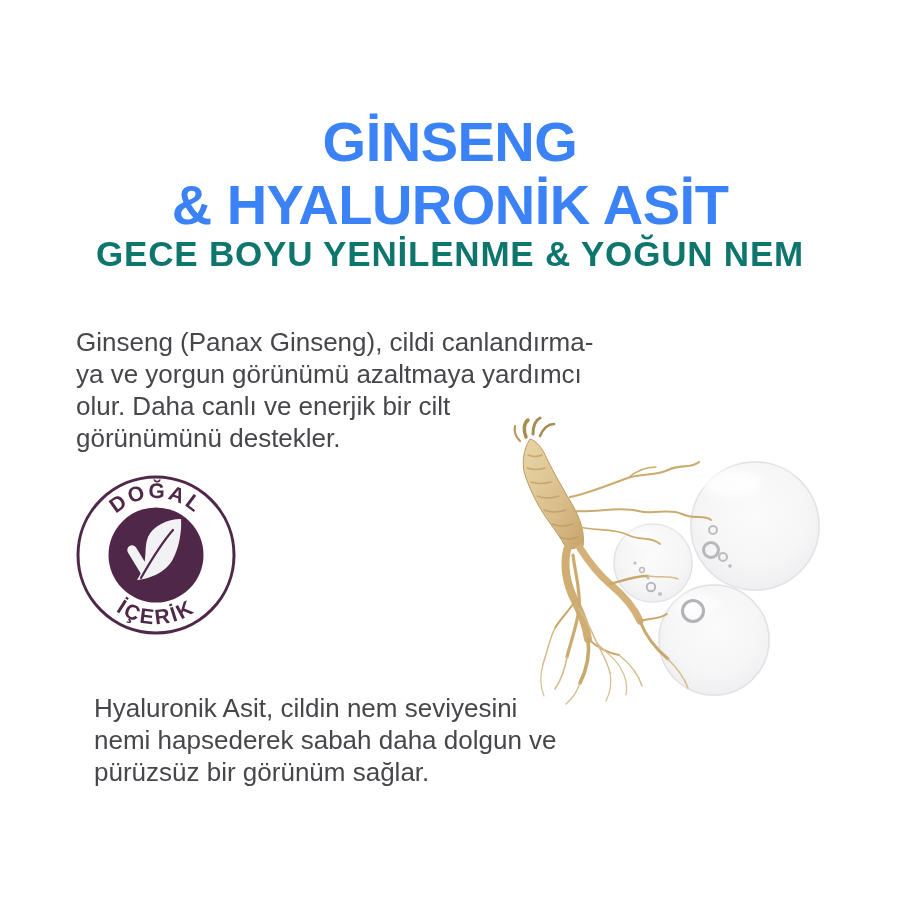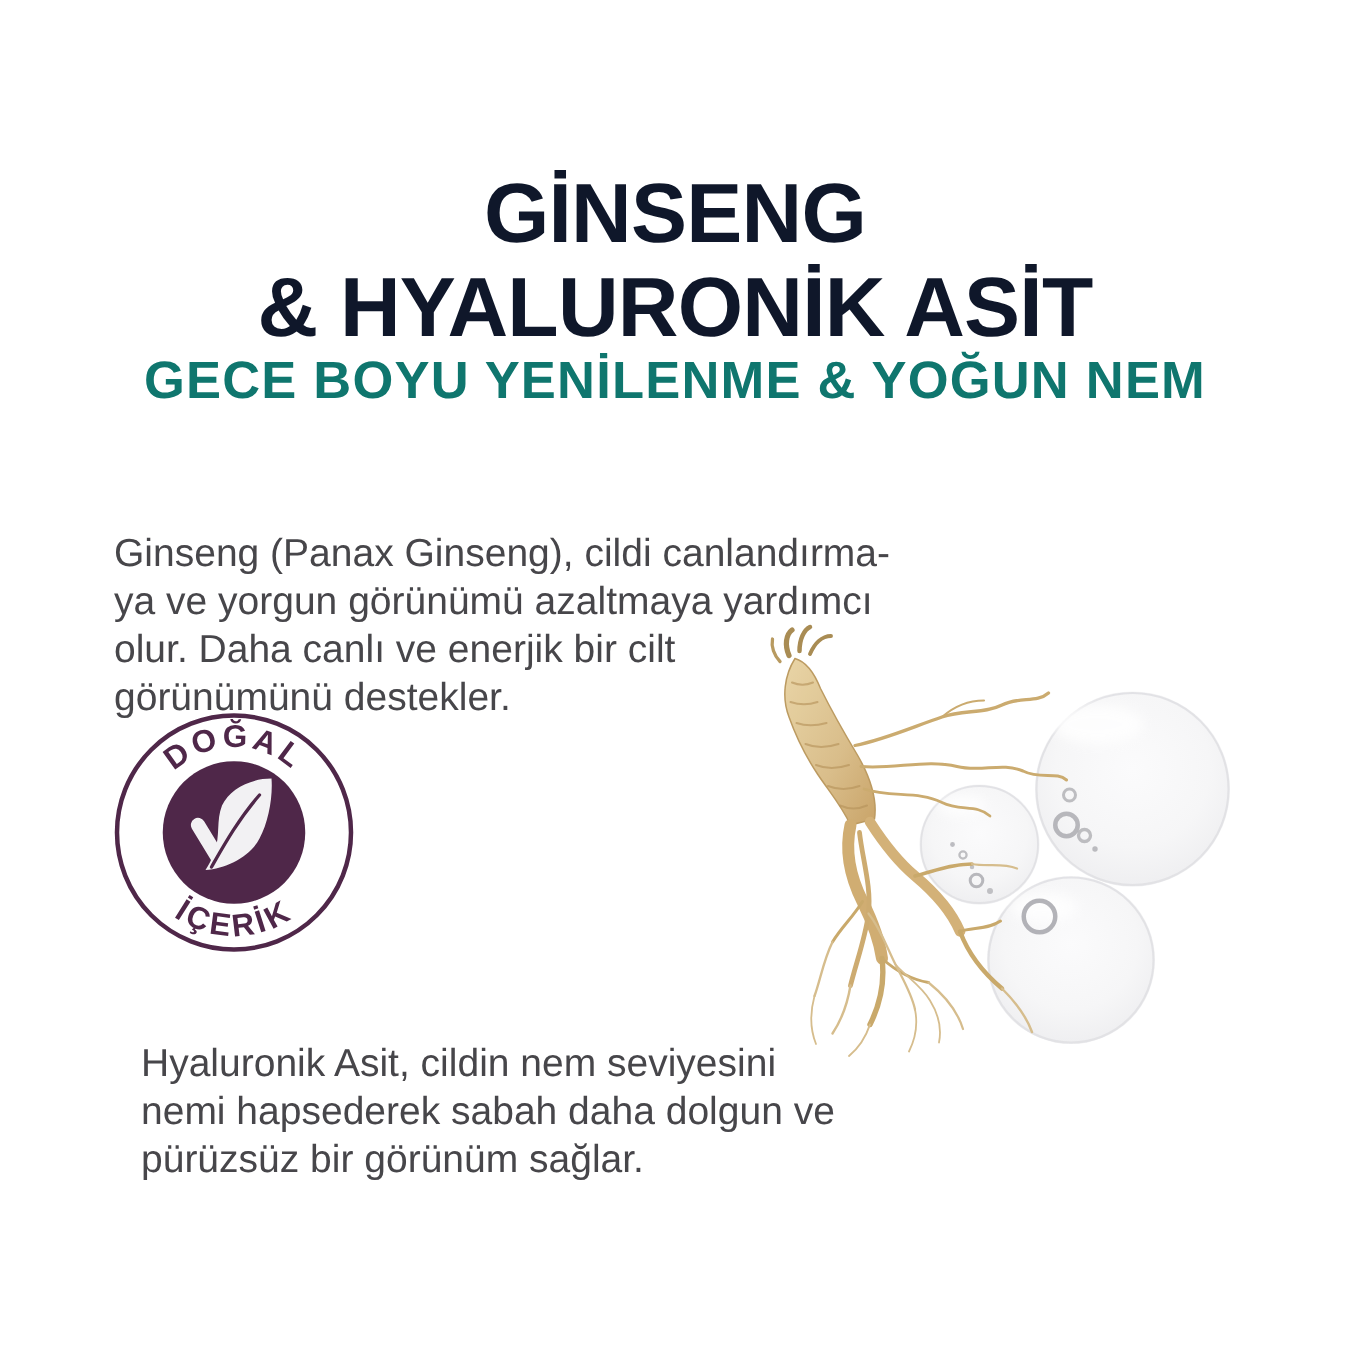--- a/index.html
+++ b/index.html
@@ -1,36 +1,36 @@
 <!DOCTYPE html>
 <html><head>
 <meta charset="utf-8">
 <style>
   html,body{margin:0;padding:0;background:#ffffff;}
   body{width:900px;height:900px;font-family:"Liberation Sans",sans-serif;}
   .canvas{position:relative;width:900px;height:900px;background:#ffffff;overflow:hidden;}
 
   .title{
     position:absolute;top:72px;left:0;width:900px;
-    text-align:center;color:#0f172a;font-weight:bold;
+    text-align:center;color:#3b82f6;font-weight:bold;
     font-size:56px;line-height:63px;letter-spacing:-0.5px;
   }
   .title .tline{display:block;white-space:nowrap;}
 
   .subtitle{
     position:absolute;top:234px;left:0;width:900px;margin:0;
     text-align:center;color:#0f766e;font-weight:bold;
     font-size:35px;letter-spacing:0.8px;white-space:nowrap;
   }
 
   .para{
     position:absolute;color:#47464a;font-size:26px;line-height:32px;
   }
   .para .pline{display:block;white-space:nowrap;}
-  .para1{left:76px;top:326px;margin-top:26px;}
+  .para1{left:76px;top:326px;}
   .para2{left:82px;top:692px;margin-left:12px;}
 
   .badge{position:absolute;left:74px;top:473px;width:164px;height:164px;}
   .badge svg{display:block;}
   .badge text{
     font-family:"Liberation Sans",sans-serif;font-weight:bold;
     font-size:21px;letter-spacing:2.5px;fill:#4f2749;
   }
 
   .illustration{position:absolute;left:470px;top:415px;width:360px;height:300px;}

